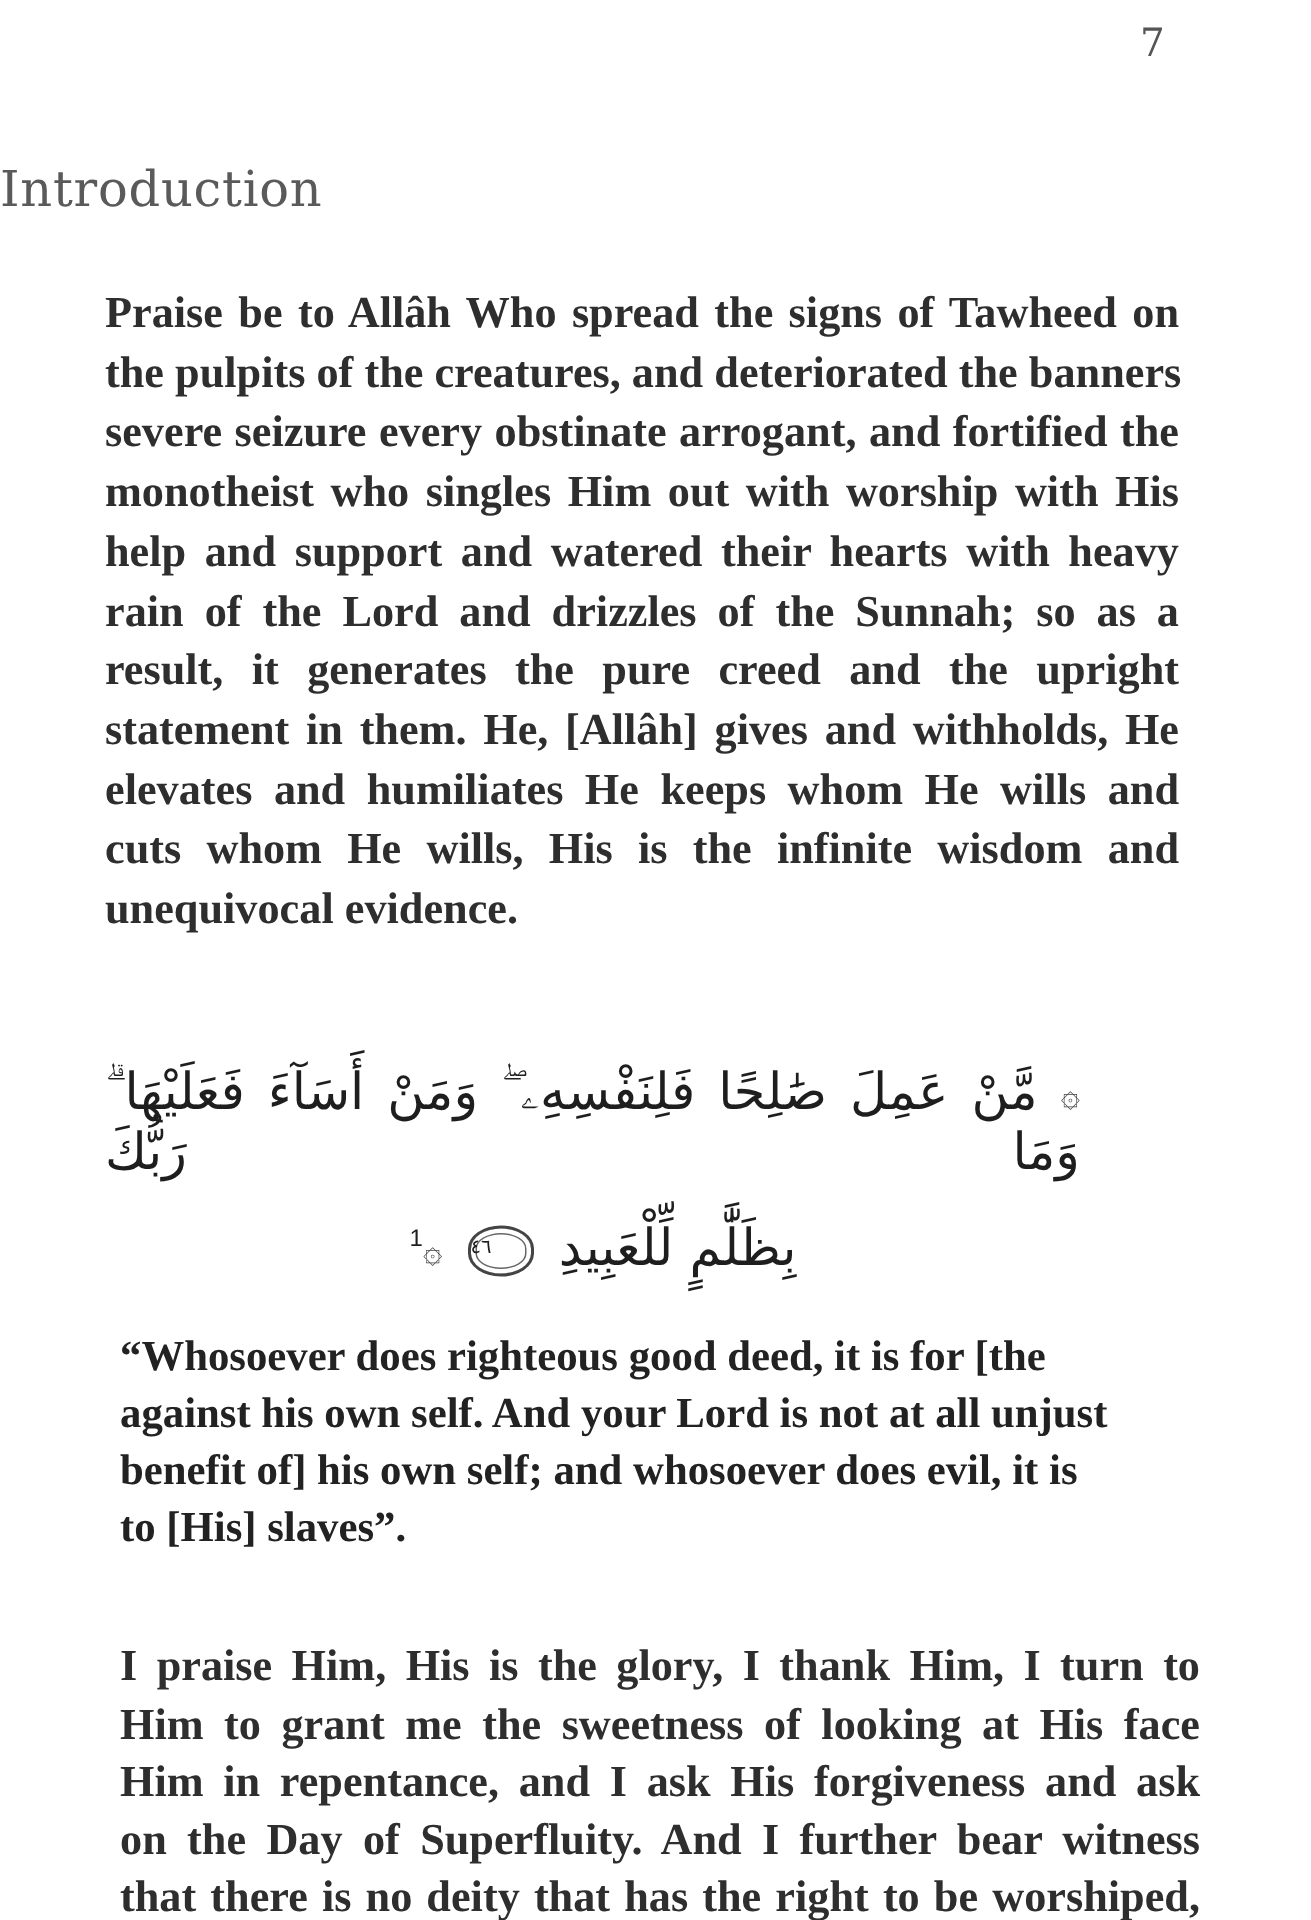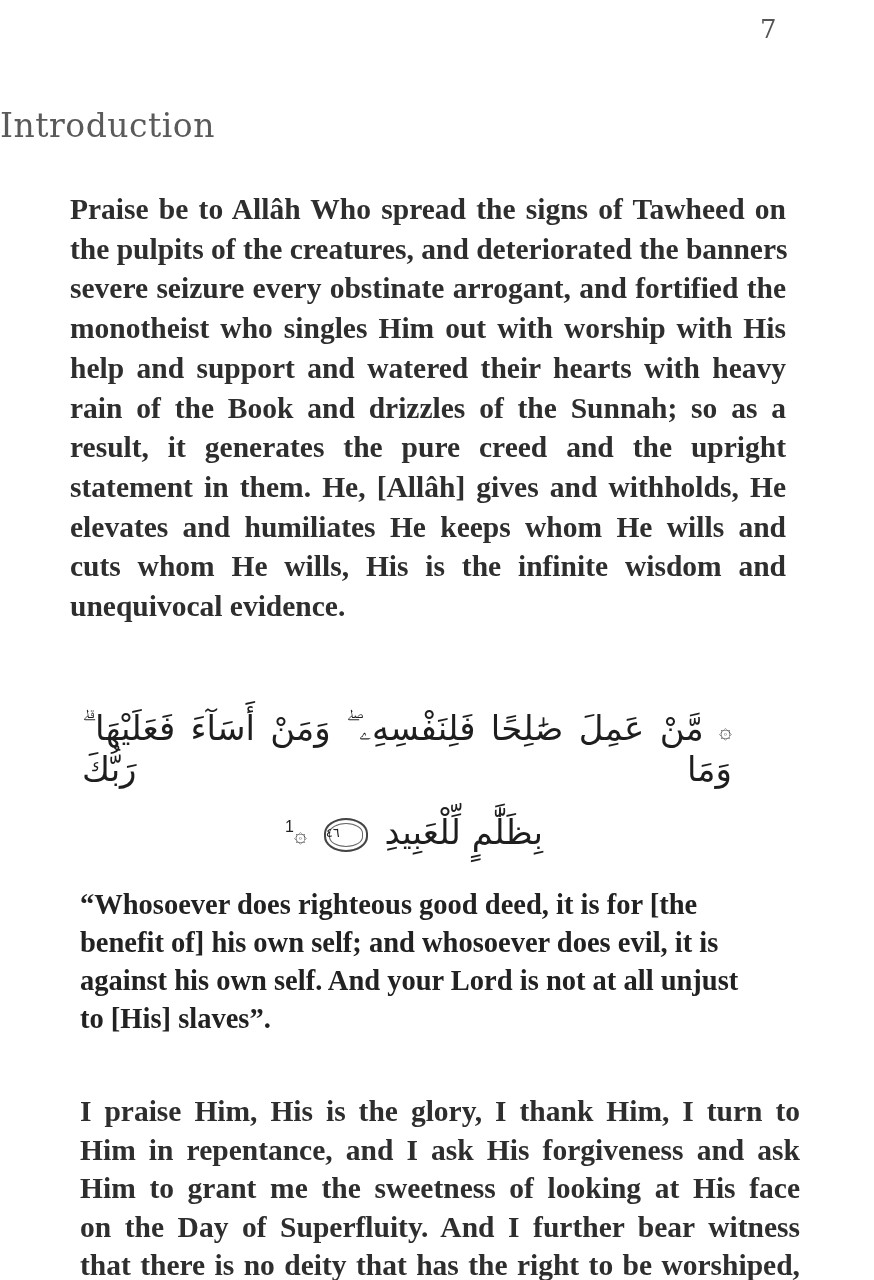--- a/index.html
+++ b/index.html
@@ -51,21 +51,21 @@
       white-space: nowrap;
     }
     .para .line.last {
       text-align-last: left;
     }
     .para1 { top: 190px; }
     .para2 { top: 1092px; left: 80px; width: 720px; line-height: 38.6px; }
 
     .arabic {
       position: absolute;
-      left: 12px;
+      left: 0;
       width: 784px;
       direction: rtl;
       font-family: "DejaVu Sans", sans-serif;
       color: #1e1e1e;
     }
     .arabic-line1 {
       top: 708px;
       padding-right: 64px;
       padding-left: 70px;
       box-sizing: border-box;
@@ -128,45 +128,45 @@
 <div class="page-number">7</div>
 
 <h1 class="title" style="margin:0;font-weight:normal;">Introduction</h1>
 
 <div class="para para1">
   <span class="line">Praise be to Allâh Who spread the signs of Tawheed on</span>
   <span class="line">the pulpits of the creatures, and deteriorated the banners</span>
   <span class="line">severe seizure every obstinate arrogant, and fortified the</span>
   <span class="line">monotheist who singles Him out with worship with His</span>
   <span class="line">help and support and watered their hearts with heavy</span>
-  <span class="line">rain of the Book and drizzles of the Sunnah; so as a</span>
+  <span class="line">rain of the Lord and drizzles of the Sunnah; so as a</span>
   <span class="line">result, it generates the pure creed and the upright</span>
   <span class="line">statement in them. He, [Allâh] gives and withholds, He</span>
   <span class="line">elevates and humiliates He keeps whom He wills and</span>
   <span class="line">cuts whom He wills, His is the infinite wisdom and</span>
   <span class="line last">unequivocal evidence.</span>
 </div>
 
 <div class="arabic arabic-line1">
   <span class="orn">۞</span>
   <span>مَّنْ عَمِلَ صَٰلِحًا فَلِنَفْسِهِۦ ۖ وَمَنْ أَسَآءَ فَعَلَيْهَا ۗ وَمَا رَبُّكَ</span>
 </div>
 
 <div class="arabic arabic-line2">
   <span>بِظَلَّٰمٍ لِّلْعَبِيدِ</span>
   <span class="ayah-mark">٤٦</span>
   <span class="orn">۞</span><sup class="footnote-ref">1</sup>
 </div>
 
 <div class="translation">
   <span class="line">“Whosoever does righteous good deed, it is for [the</span>
+  <span class="line">against his own self. And your Lord is not at all unjust</span>
   <span class="line">benefit of] his own self; and whosoever does evil, it is</span>
-  <span class="line">against his own self. And your Lord is not at all unjust</span>
   <span class="line">to [His] slaves”.</span>
 </div>
 
 <div class="para para2">
   <span class="line">I praise Him, His is the glory, I thank Him, I turn to</span>
+  <span class="line">Him to grant me the sweetness of looking at His face</span>
   <span class="line">Him in repentance, and I ask His forgiveness and ask</span>
-  <span class="line">Him to grant me the sweetness of looking at His face</span>
   <span class="line">on the Day of Superfluity. And I further bear witness</span>
   <span class="line">that there is no deity that has the right to be worshiped,</span>
 </div>
 
 </body></html>

